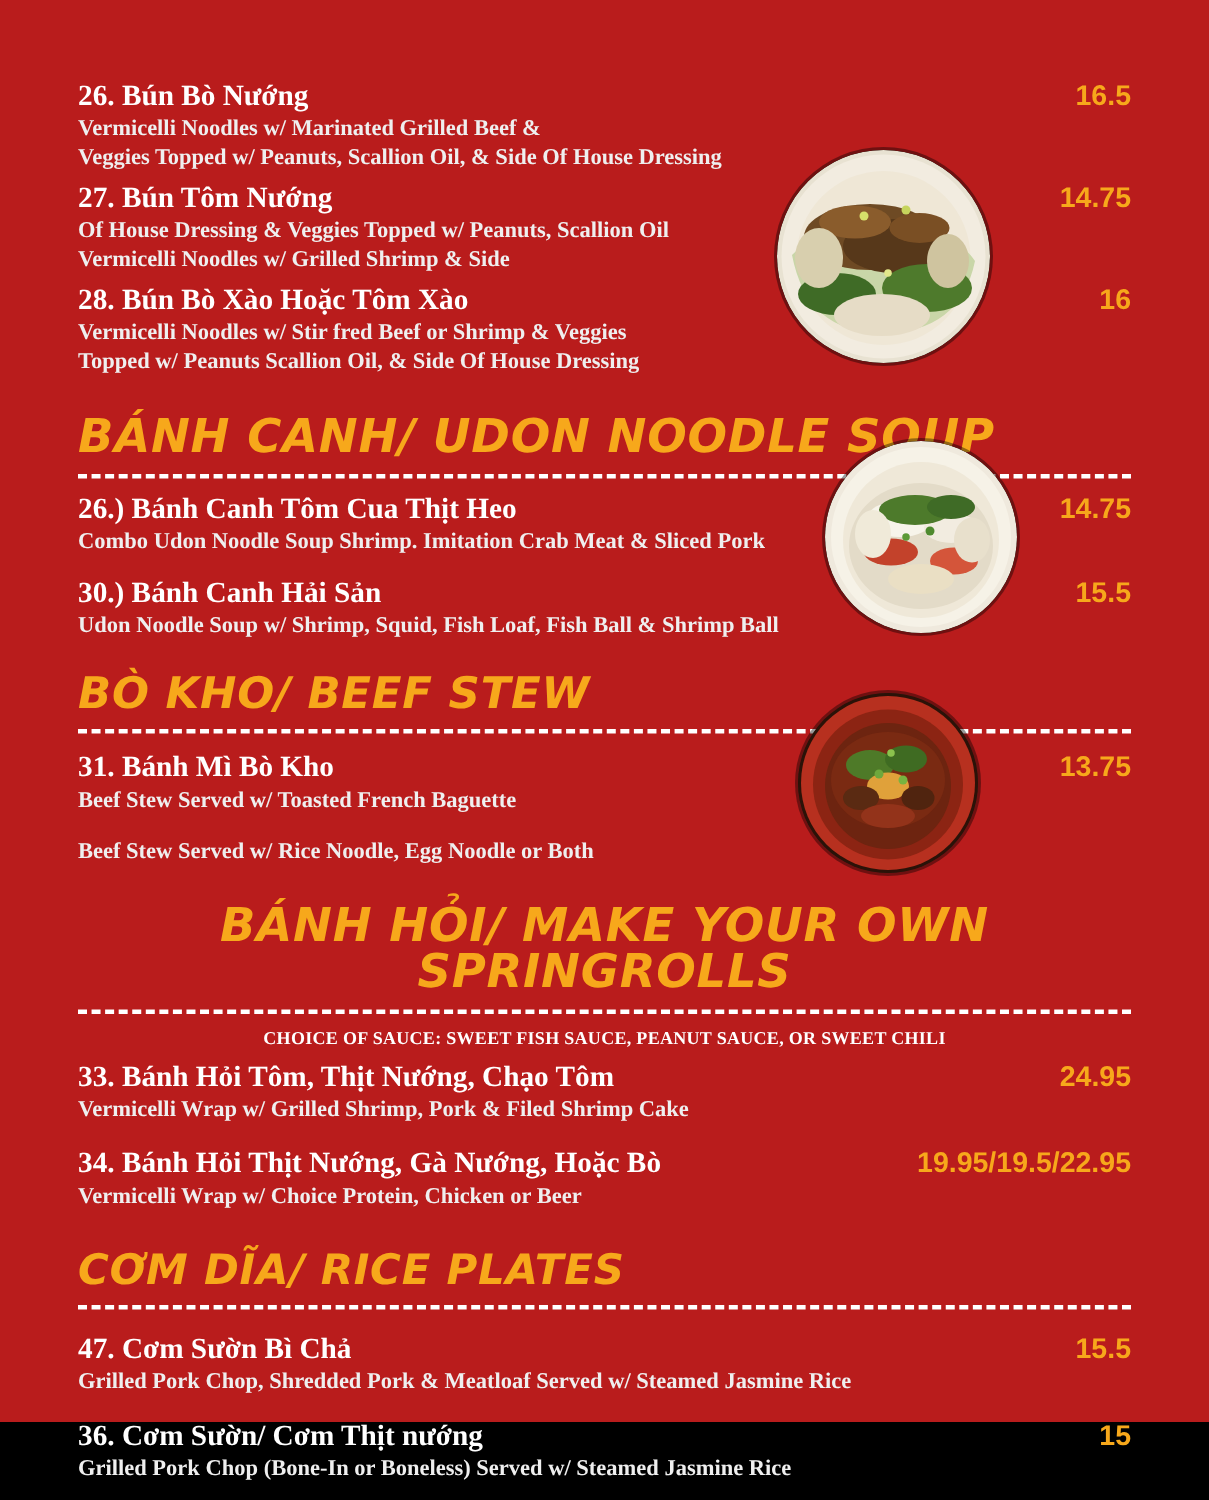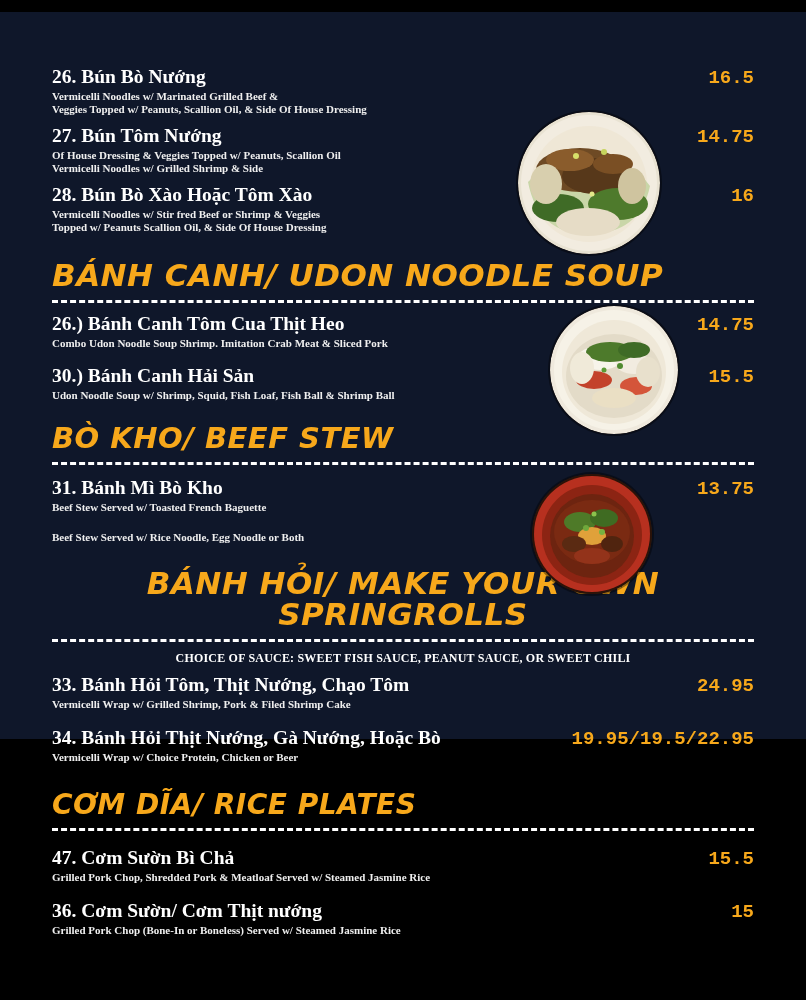--- a/index.html
+++ b/index.html
@@ -10,25 +10,24 @@
   body {
     width: 806px;
     height: 1000px;
     overflow: hidden;
     font-family: "Liberation Serif", serif;
     color: #ffffff;
   }
   .menu {
     position: relative;
     width: 806px;
-    height: 727px;
-    background: #0f172a;
+    height: 948px;
+    background: #b91c1c;
     padding: 0;
     box-sizing: border-box;
-    margin-top: 12px;
   }
   .inner {
     position: absolute;
     left: 52px;
     top: 44px;
     width: 702px;
   }
 
   
   .section-head {
@@ -65,29 +64,29 @@
   }
   .item-name {
     font-family: "Liberation Serif", serif;
     font-size: 19.5px;
     font-weight: bold;
     color: #ffffff;
     line-height: 1.15;
     padding-right: 10px;
   }
   .item-price {
-    font-family: Liberation Mono, monospace;
+    font-family: Liberation Sans, sans-serif;
     font-size: 19px;
     font-weight: bold;
     color: #f7a81b;
     white-space: nowrap;
   }
   .item-desc {
     font-family: "Liberation Serif", serif;
-    font-size: 11px;
+    font-size: 15px;
     font-weight: bold;
     color: #efefef;
     line-height: 1.22;
     margin-top: 1px;
     max-width: 500px;
   }
   .item-desc div { white-space: nowrap; }
 
   .choice-line {
     font-family: "Liberation Serif", serif;

